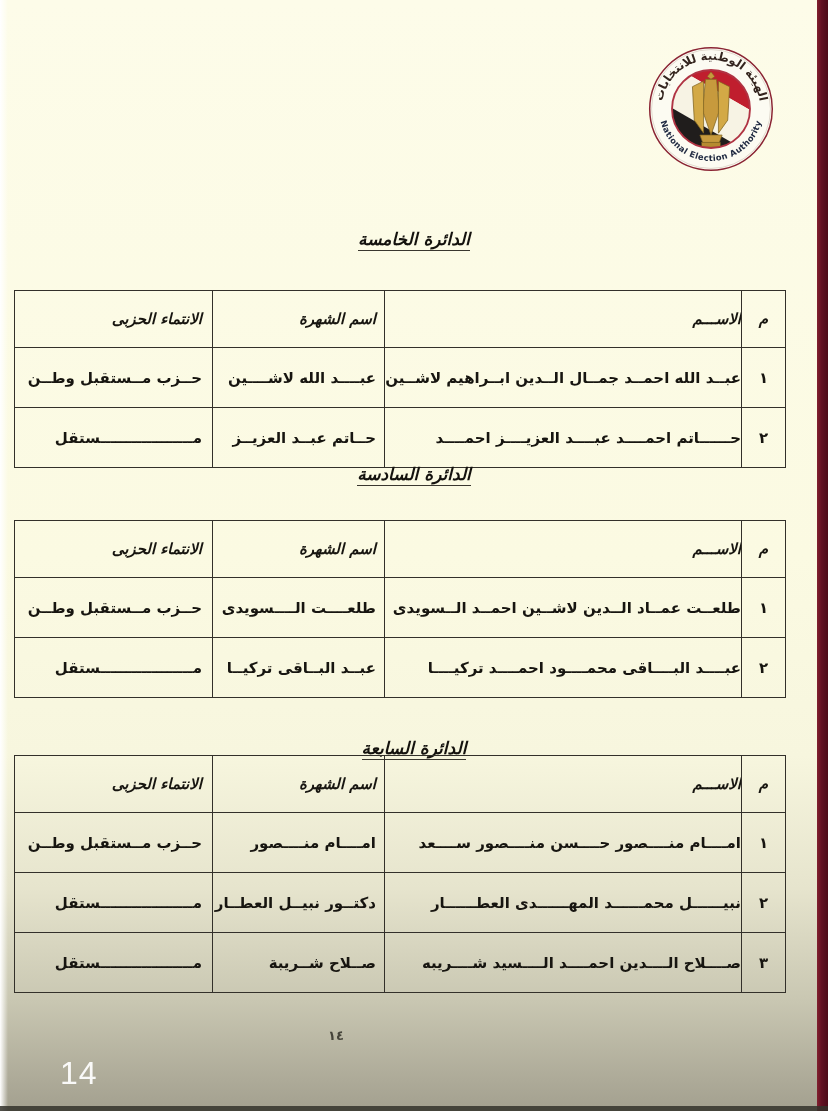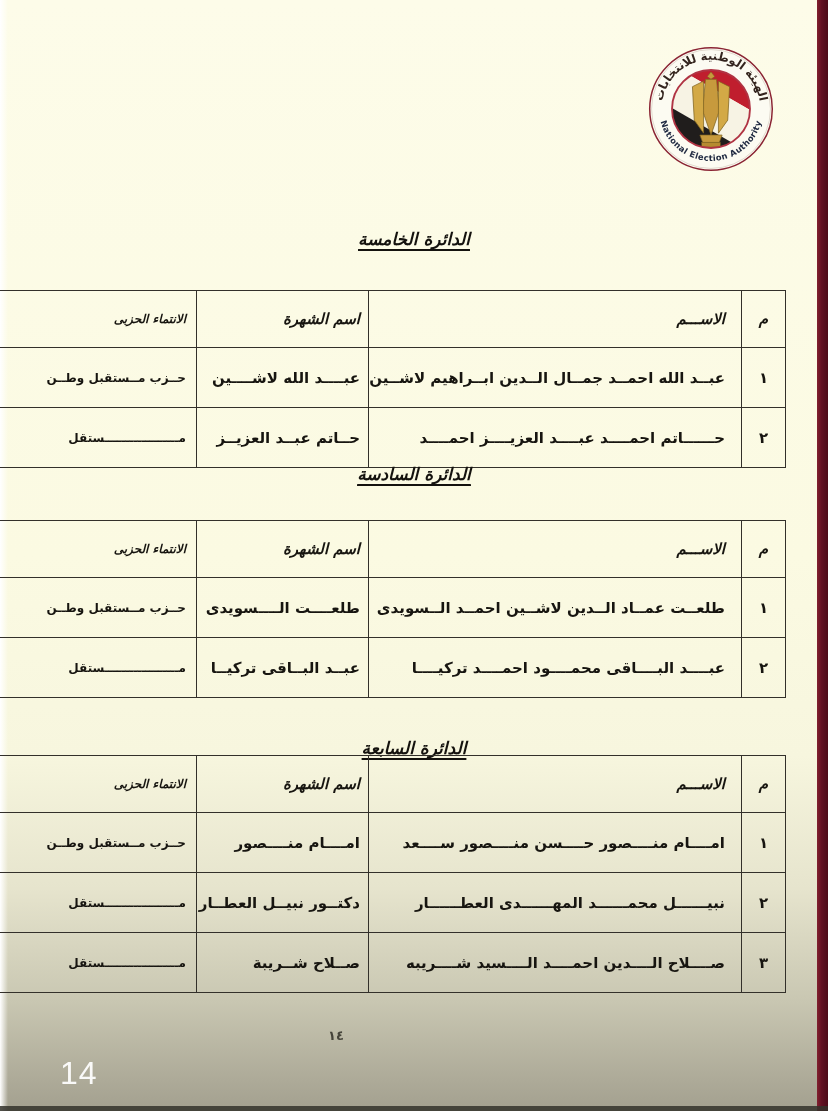--- a/index.html
+++ b/index.html
@@ -27,21 +27,21 @@
   }
   .logo{
     position:absolute;top:44px;right:52px;width:130px;height:130px;
   }
   .section-title{
     position:absolute;left:0;width:828px;text-align:center;
     font-size:17px;font-weight:bold;font-style:italic;
     color:#14120e;
   }
   .section-title span{
-    text-decoration:underline;text-underline-offset:4px;
+    text-underline-offset:4px;
     text-decoration-thickness:1.5px;
     border-bottom:1px solid #3a372f;padding-bottom:1px;
   }
   .t1{top:229px}.t2{top:464px}.t3{top:738px}
   table.candidates{
     position:absolute;right:42px;width:744px;
     border-collapse:collapse;table-layout:fixed;
     direction:rtl;
   }
   .tbl1{top:290px}.tbl2{top:520px}.tbl3{top:755px}
@@ -49,23 +49,23 @@
     border:1.4px solid #33302a;
     color:#171510;font-weight:bold;
     white-space:nowrap;overflow:hidden;
     vertical-align:middle;
     background:transparent;
   }
   td.hdr{
     height:54px;font-size:16px;font-style:italic;text-align:center;
   }
   td.c-num{width:41px;text-align:center;font-size:15px;}
-  td.c-name{width:355px;font-size:15px;text-align:right;padding-right:16px;}
+  td.c-name{width:355px;font-size:15px;text-align:right;padding-right:0;}
   td.c-nick{width:162px;font-size:15px;text-align:right;padding-right:8px;}
-  td.c-party{width:186px;font-size:12px;text-align:right;padding-right:10px;margin-top:44px;}
+  td.c-party{width:186px;font-size:15px;text-align:right;padding-right:10px;margin-top:44px;}
   tr.data-row td{height:57px;}
   .page-number-ar{
     position:absolute;top:1028px;left:0;width:672px;text-align:center;
     font-size:13px;color:#45443a;font-weight:bold;direction:rtl;
   }
   .viewer-page-badge{
     position:absolute;left:60px;top:1055px;
     font-family:"Liberation Sans",sans-serif;
     font-size:32px;color:rgba(255,255,255,.93);
     direction:ltr;letter-spacing:1px;text-align:right;

